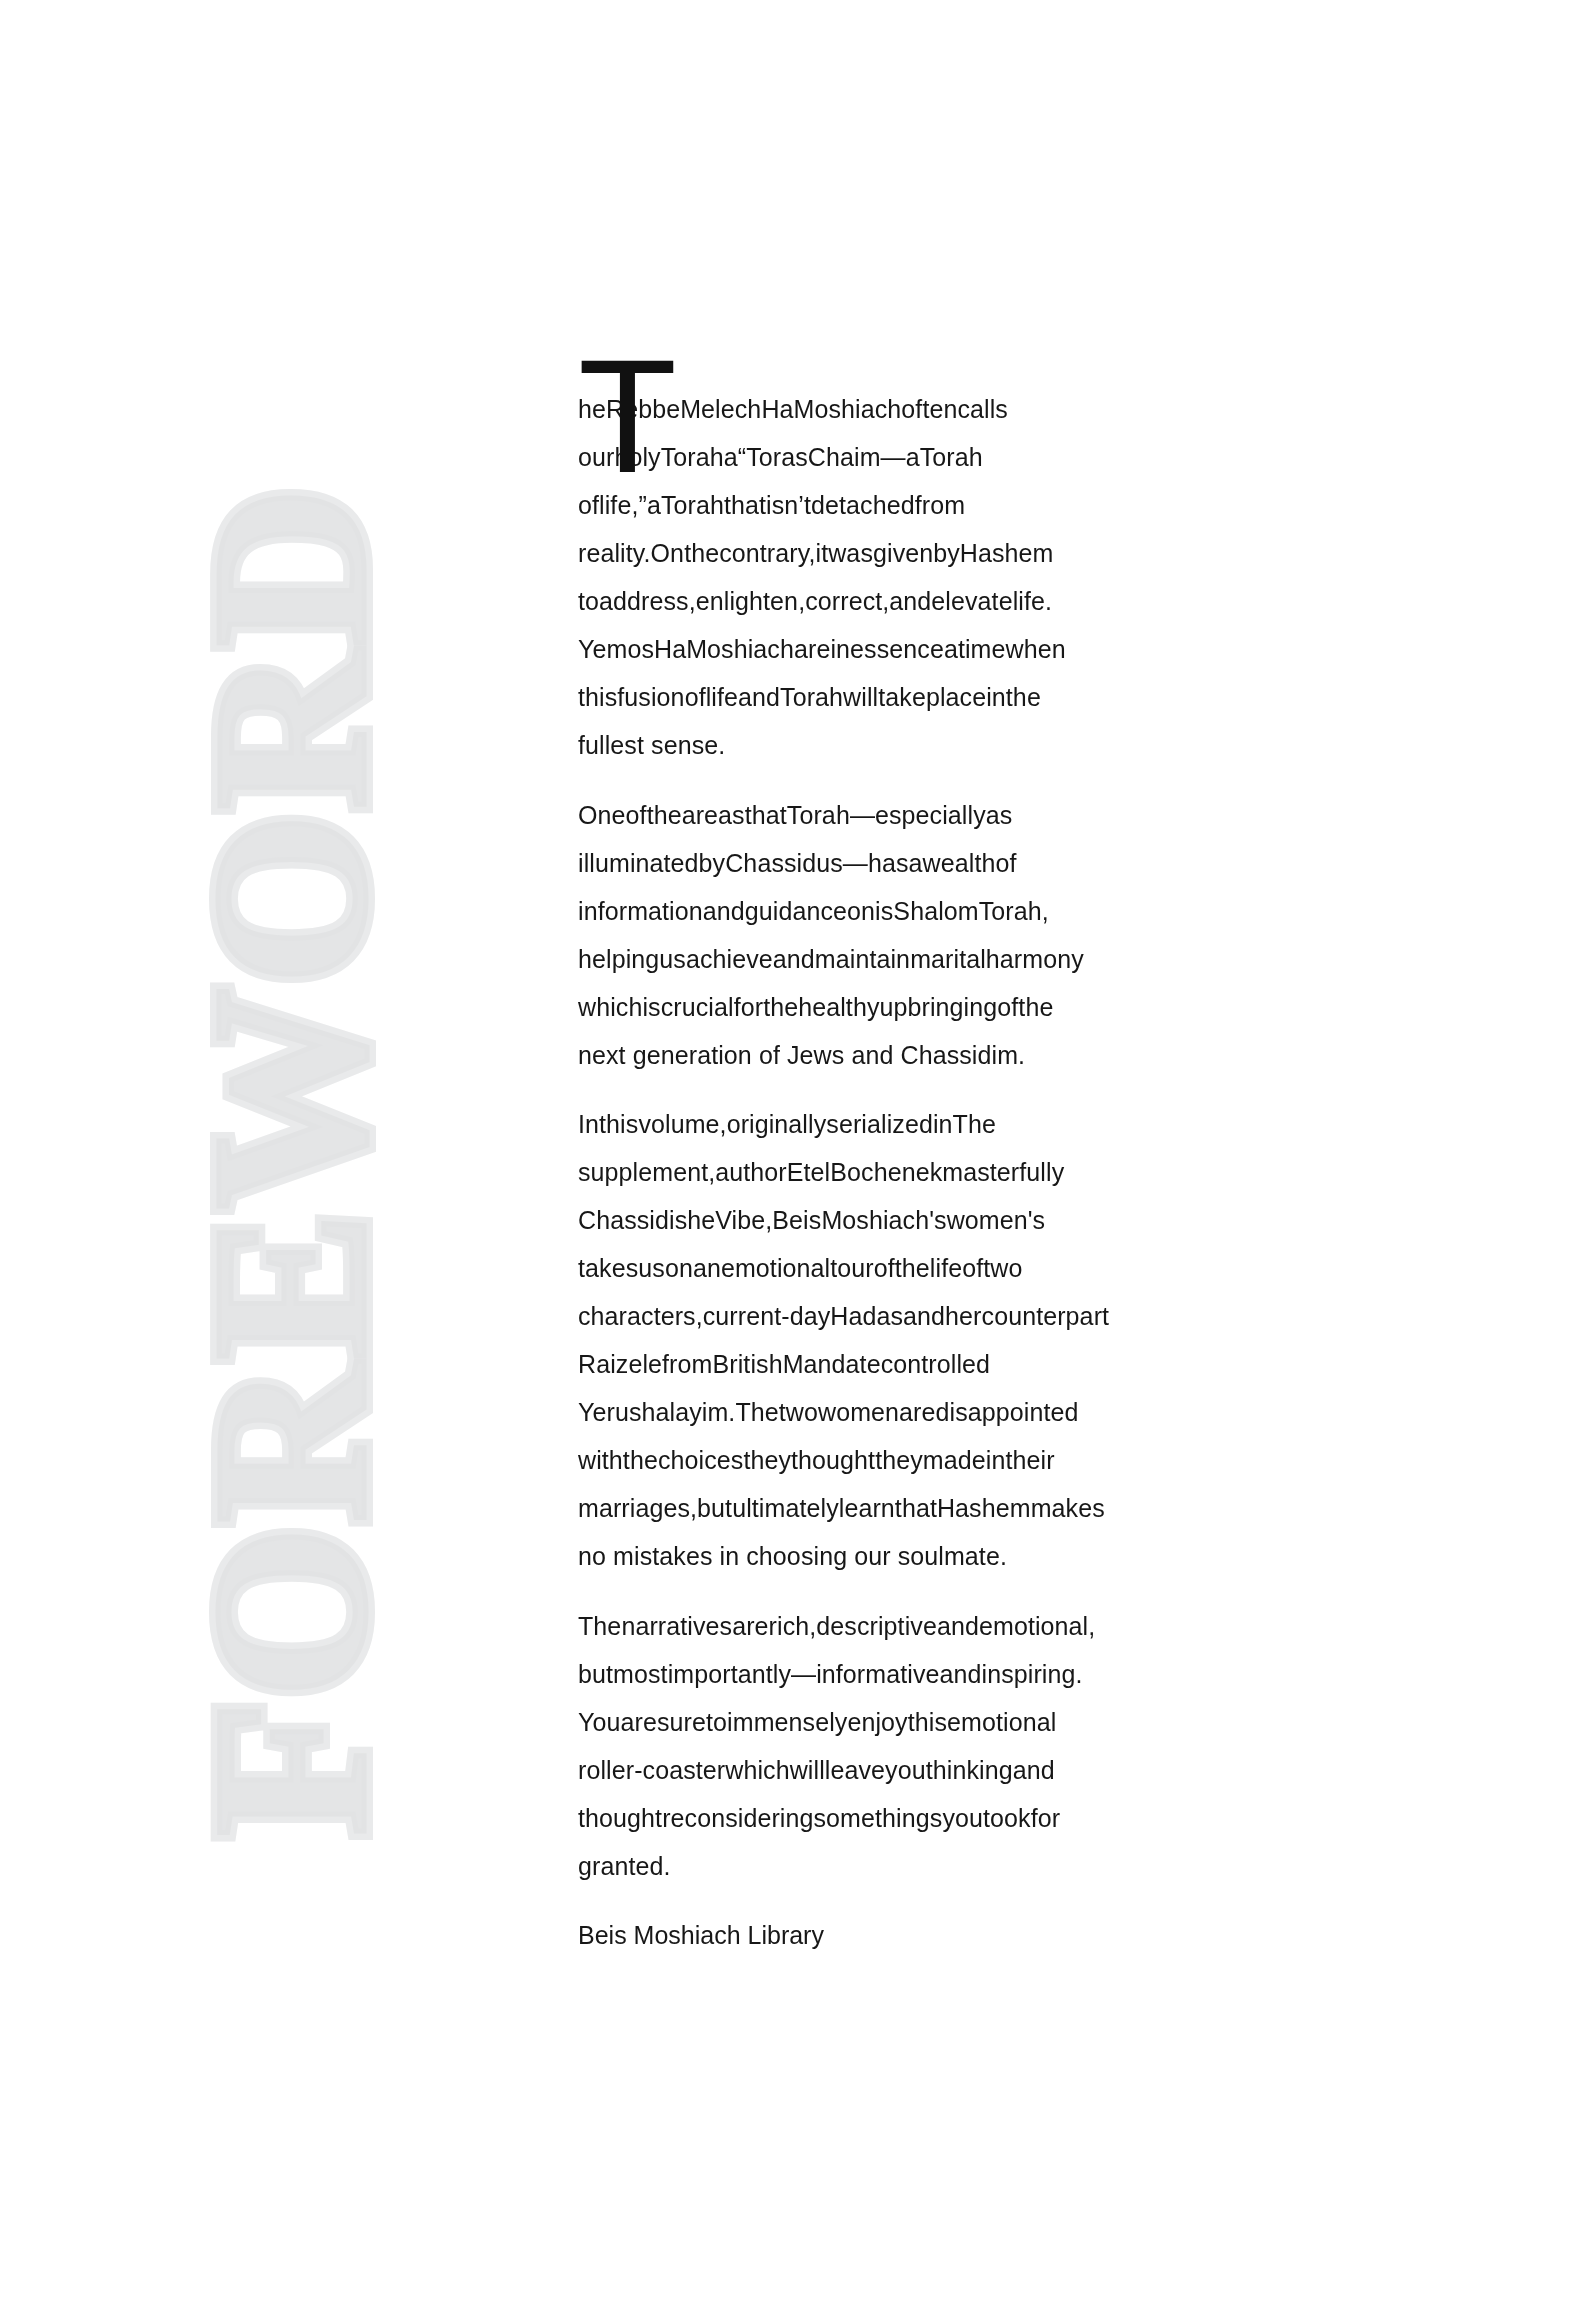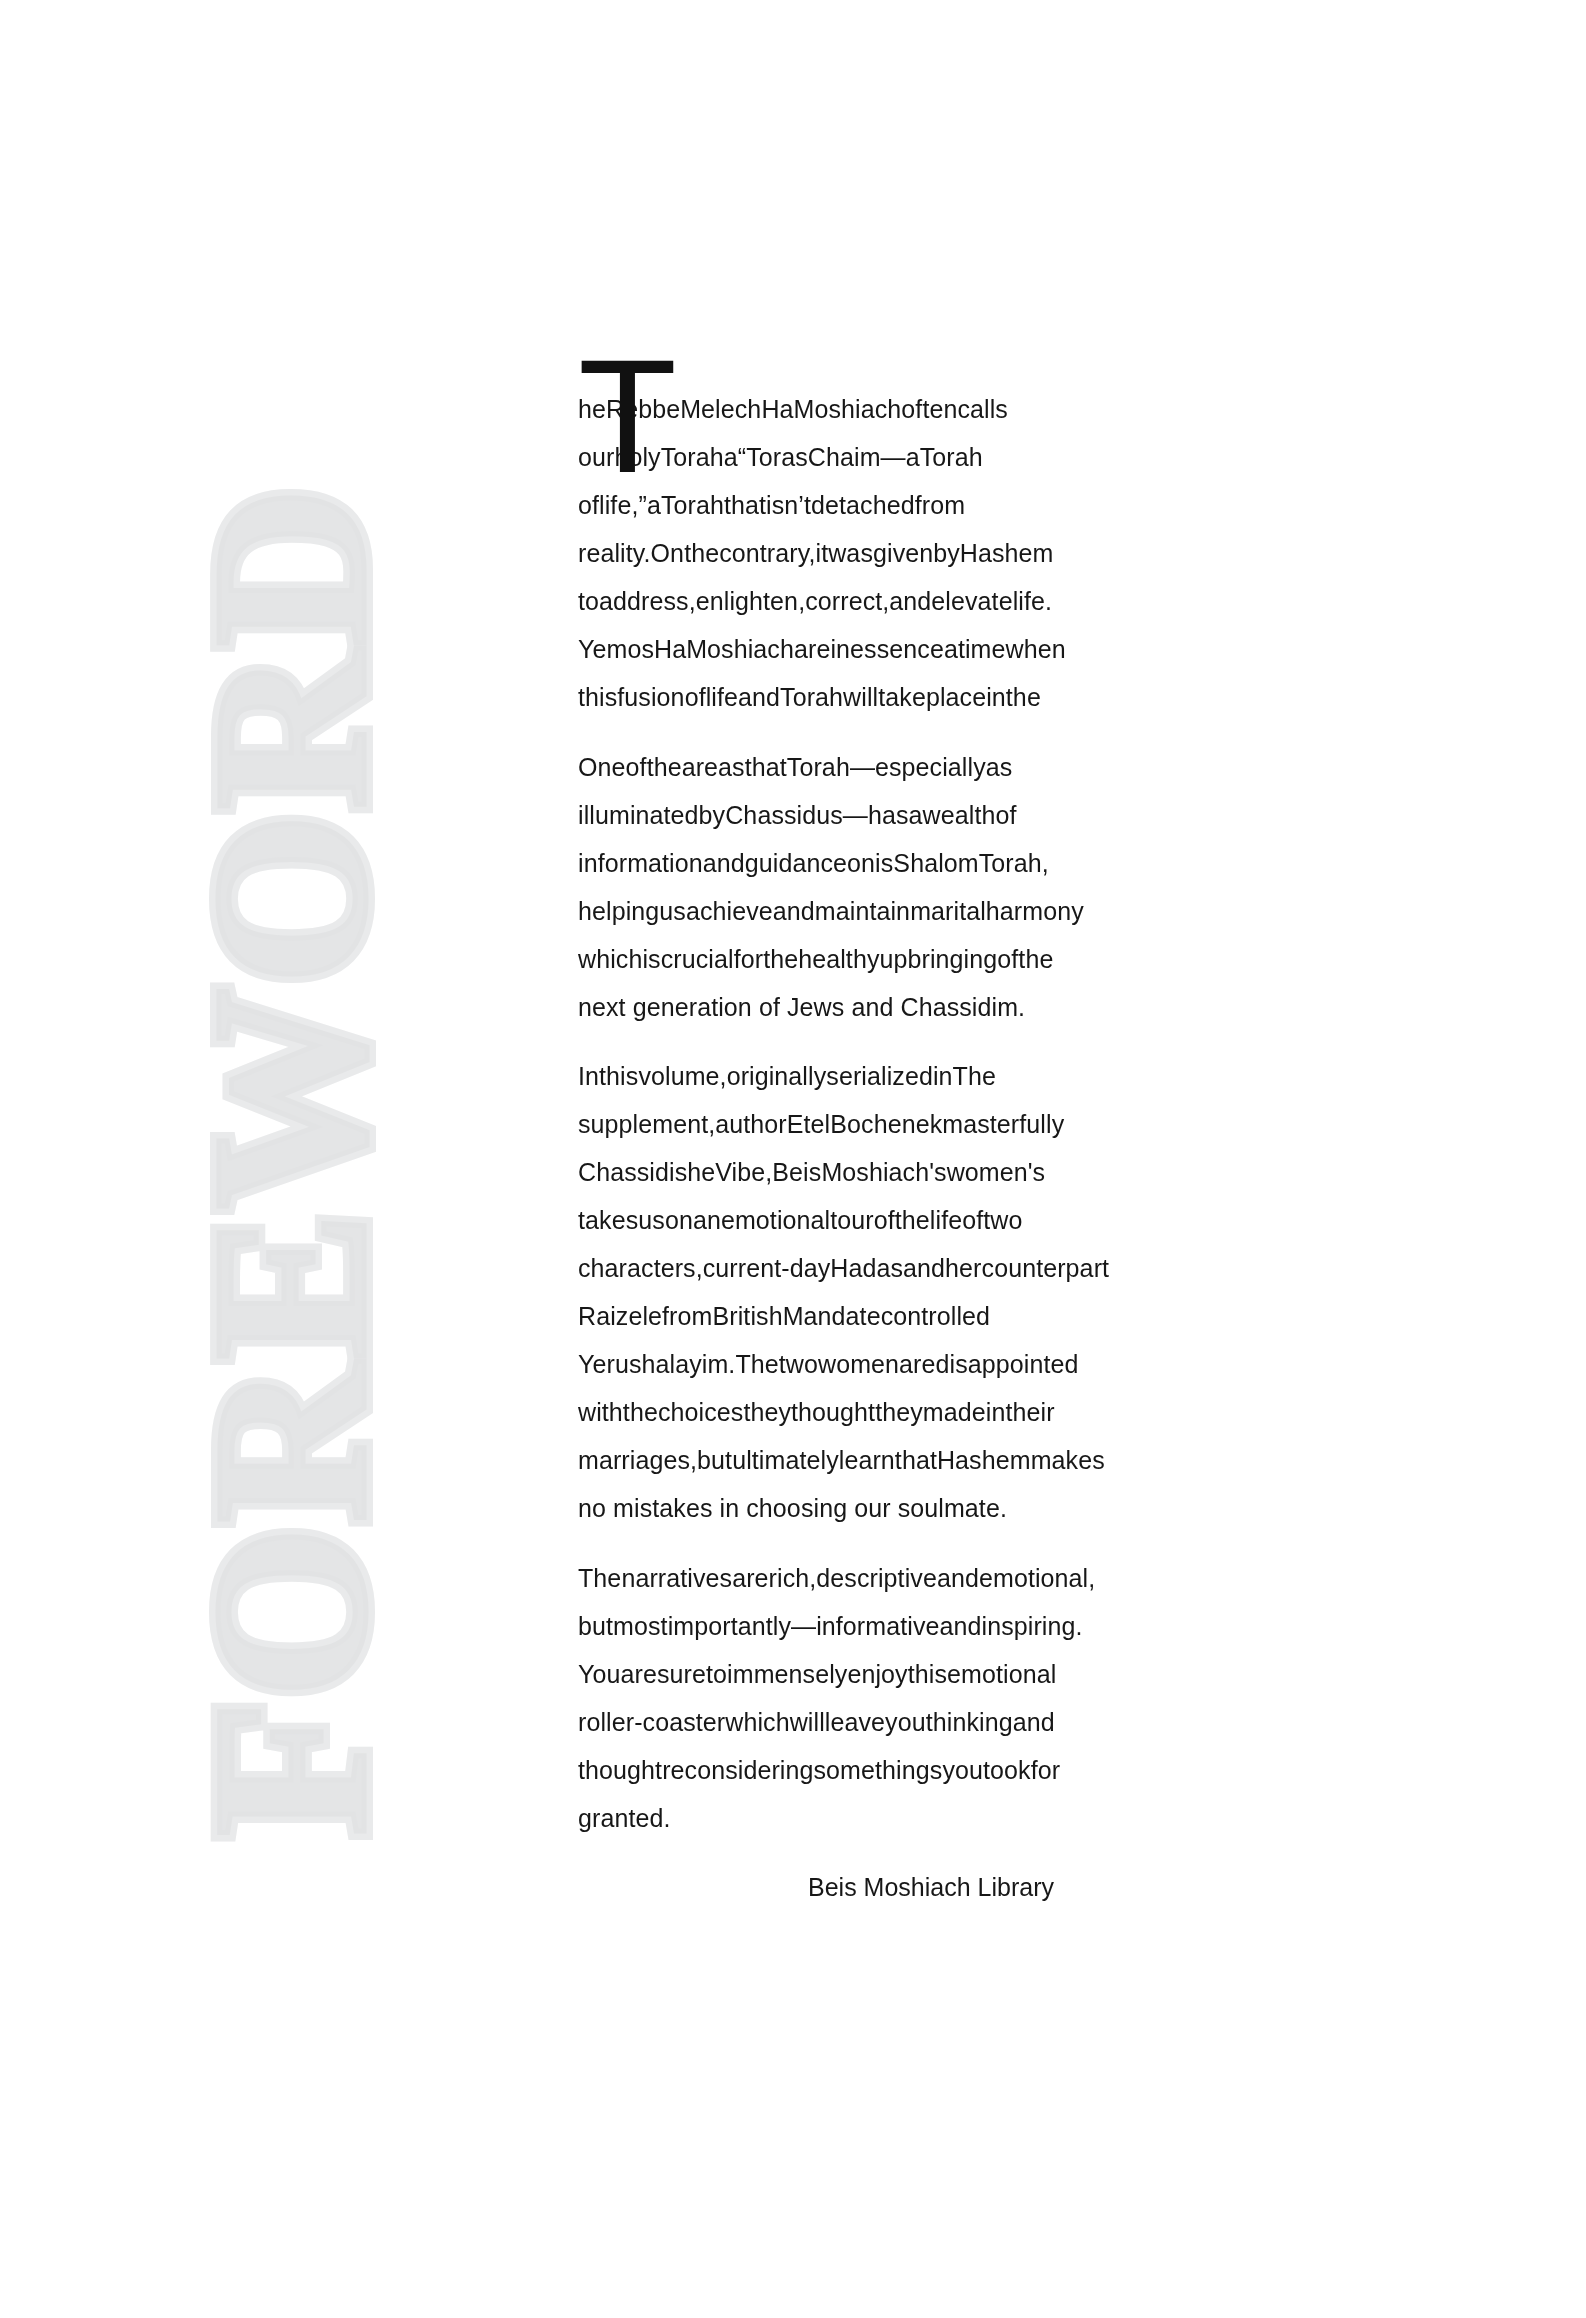--- a/index.html
+++ b/index.html
@@ -112,21 +112,21 @@
     white-space: nowrap;
   }
   .jline.last { justify-content: flex-start; }
 
   
   .signature {
     margin-top: 25px;
     font-size: 25px;
     line-height: 41px;
     color: #171717;
-    text-align: center;
+    text-align: left;
   }
   .signature div { display: block; }
 </style>
 </head>
 <body>
 
 <div class="page">
 
   <div class="watermark-layer">
     <div class="watermark-text l1">FOREWORD</div>
@@ -207,20 +207,21 @@
           <span>of</span>
           <span>life</span>
           <span>and</span>
           <span>Torah</span>
           <span>will</span>
           <span>take</span>
           <span>place</span>
           <span>in</span>
           <span>the</span>
         </span>
+      <span class="jline last"><span>fullest</span>&nbsp;<span>sense.</span></span>
     </p>
 
     <p class="body-par">
       <span class="jline">
           <span>One</span>
           <span>of</span>
           <span>the</span>
           <span>areas</span>
           <span>that</span>
           <span>Torah—especially</span>

